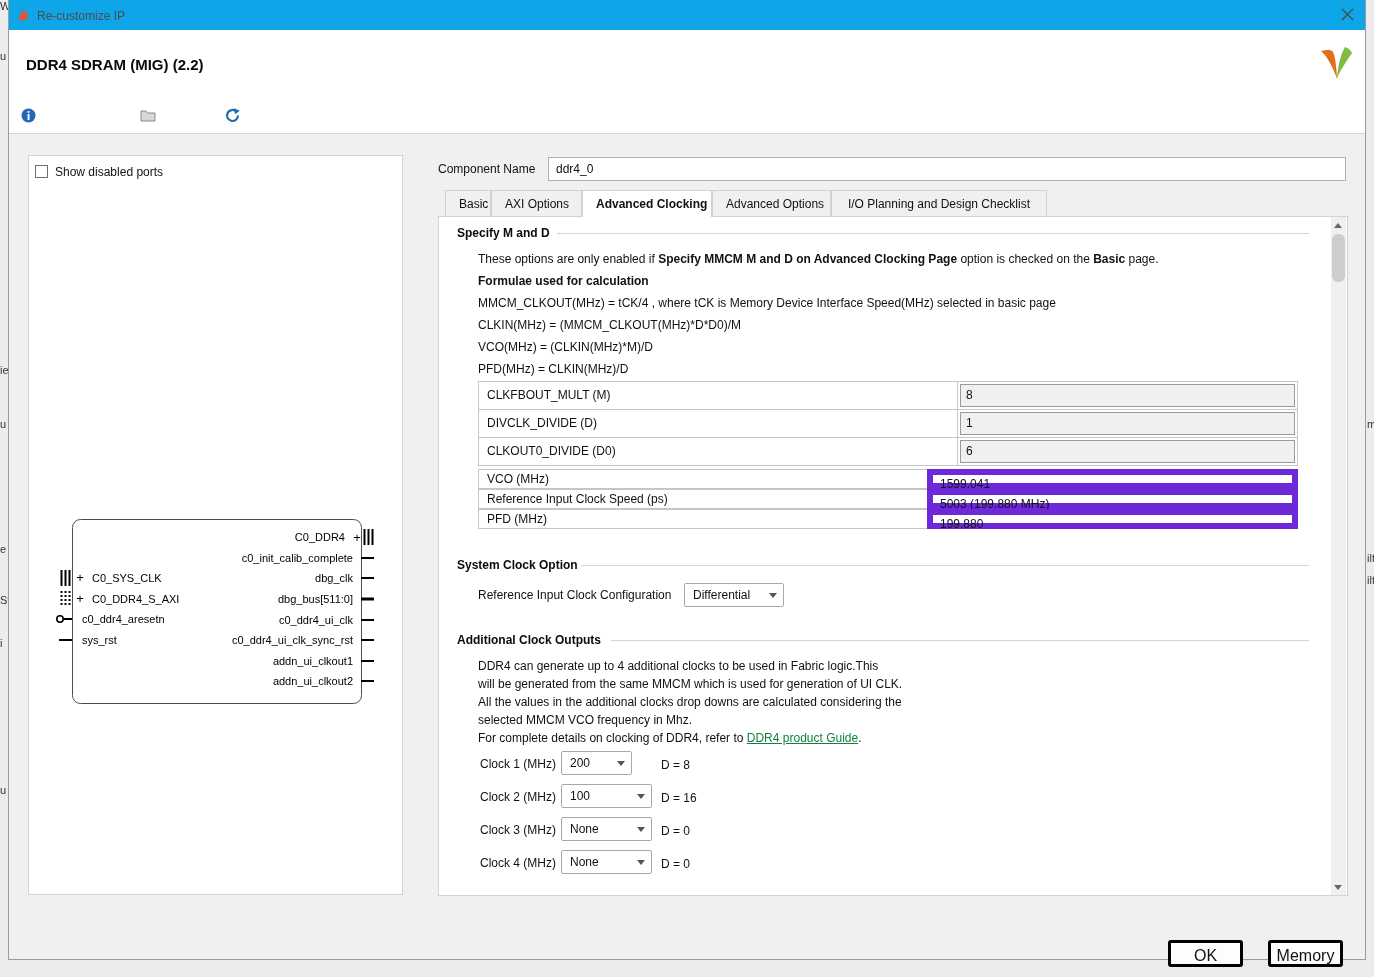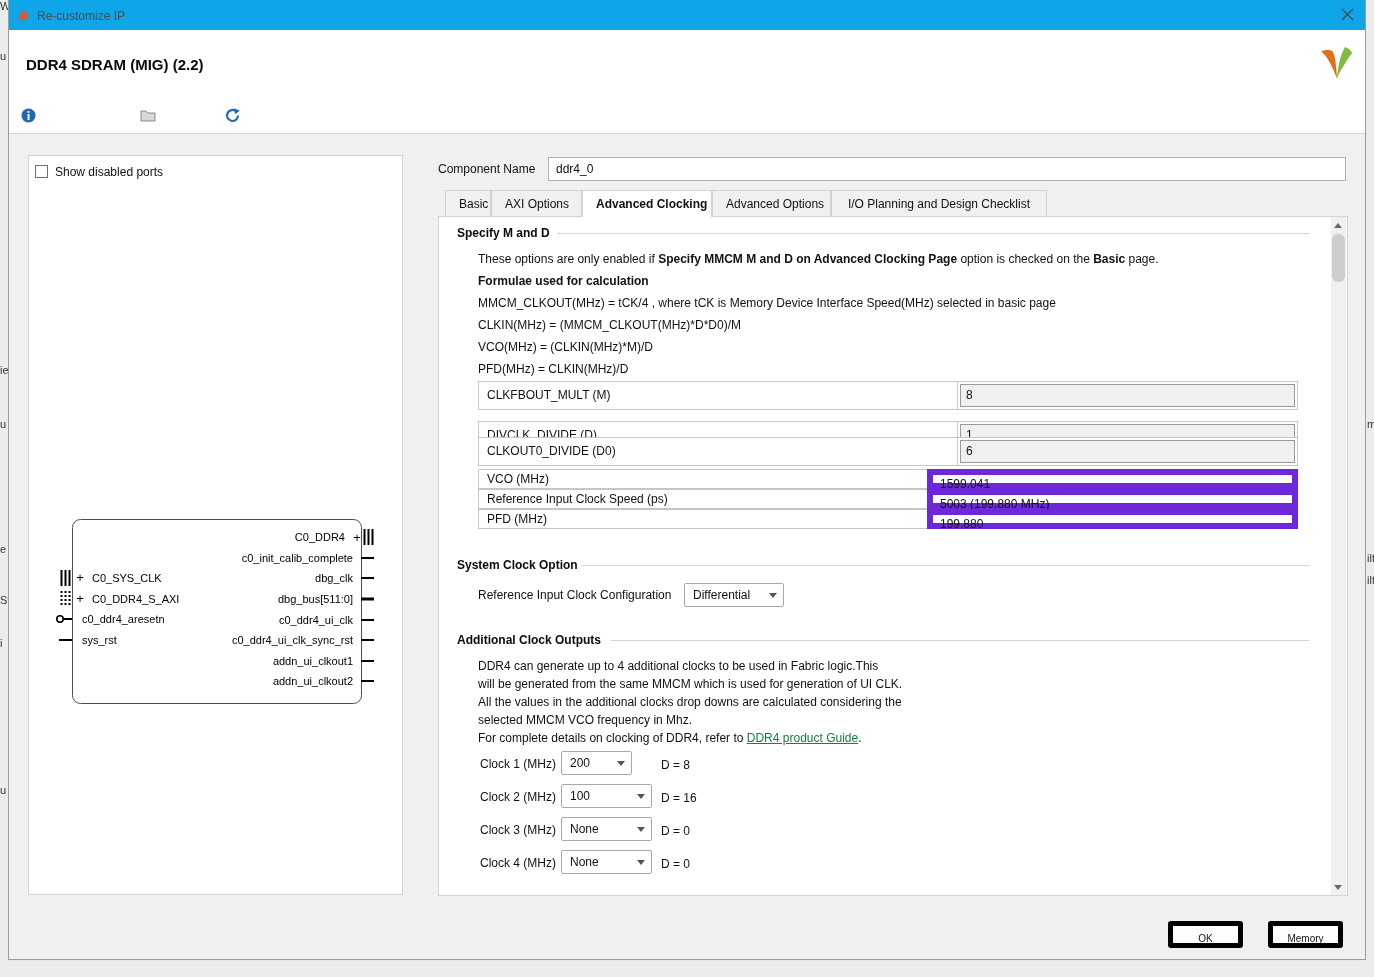--- a/index.html
+++ b/index.html
@@ -27,21 +27,21 @@
   .t1row { position:absolute; left:469px; width:820px; height:29px; }
   .t1l { position:absolute; left:0; top:0; width:480px; height:29px; background:#fff; border:1px solid #c6c6c6; line-height:27px; padding-left:8px; font-size:12px; }
   .t1r { position:absolute; left:479px; top:0; width:341px; height:29px; background:#fff; border:1px solid #c6c6c6; }
   .t1rin { position:absolute; left:2px; top:2px; right:2px; bottom:2px; background:#f0f0f0; border:1px solid #9a9a9a; line-height:21px; padding-left:5px; font-size:12px; }
   .t2row { position:absolute; left:469px; width:820px; height:36px;border-radius:9px; }
   .t2l { position:absolute; left:0; top:0; width:450px; height:20px; background:#fff; border:1px solid #c6c6c6; line-height:18px; padding-left:8px; font-size:12px; }
   .t2r { position:absolute; left:449px; top:0; width:371px; height:20px; background:#fff; border:6px solid #6d28d9; line-height:18px; padding-left:7px; font-size:12px; }
   .dd { position:absolute; background:#fff; border:1px solid #a8a8a8; border-radius:2px; font-size:12px; }
   .dd .ddt { position:absolute; left:8px; top:4px; }
   .dd .chev { position:absolute; right:6px; top:9px; width:0; height:0; border-left:4px solid transparent; border-right:4px solid transparent; border-top:5px solid #555; }
-  .btn { position:absolute; width:75px; height:27px; background:#fdfdfd; border:5px solid #000000; border-radius:3px; text-align:center; line-height:25px; font-size:10px; color:#111; }
+  .btn { position:absolute; width:75px; height:27px; background:#fdfdfd; border:3px solid #000000; border-radius:3px; text-align:center; line-height:25px; font-size:16px; color:#111;margin-top:19px; }
   .link { color:#15803d; text-decoration:underline; }
   .scrollbar { position:absolute; left:1322px; top:217px; width:15px; height:678px; background:#f0f0f0; }
   .sbtn { position:absolute; left:0; width:15px; height:16px; background:#f0f0f0; }
   .sthumb { position:absolute; left:1px; width:13px; background:#cdcdcd; border-radius:6px; }
   .tri-up { width:0;height:0;border-left:4px solid transparent;border-right:4px solid transparent;border-bottom:5px solid #666; position:absolute; left:3px; top:6px;}
   .tri-dn { width:0;height:0;border-left:4px solid transparent;border-right:4px solid transparent;border-top:5px solid #666; position:absolute; left:3px; top:6px;}
 </style>
 </head>
 <body>
 
@@ -169,21 +169,21 @@
     <div class="ln" style="left:469px;top:318px;">CLKIN(MHz) = (MMCM_CLKOUT(MHz)*D*D0)/M</div>
     <div class="ln" style="left:469px;top:340px;">VCO(MHz) = (CLKIN(MHz)*M)/D</div>
     <div class="ln" style="left:469px;top:362px;">PFD(MHz) = CLKIN(MHz)/D</div>
 
     <div class="t1row" style="top:381px;left:469px;">
       <div class="t1l">CLKFBOUT_MULT (M)</div>
       <div class="t1r">
         <div class="t1rin">8</div>
       </div>
     </div>
-    <div class="t1row" style="top:421px;left:469px;padding-left:27px;">
+    <div class="t1row" style="top:409px;left:469px;padding-left:27px;">
       <div class="t1l">DIVCLK_DIVIDE (D)</div>
       <div class="t1r">
         <div class="t1rin">1</div>
       </div>
     </div>
     <div class="t1row" style="top:437px;left:469px;">
       <div class="t1l">CLKOUT0_DIVIDE (D0)</div>
       <div class="t1r">
         <div class="t1rin">6</div>
       </div>

